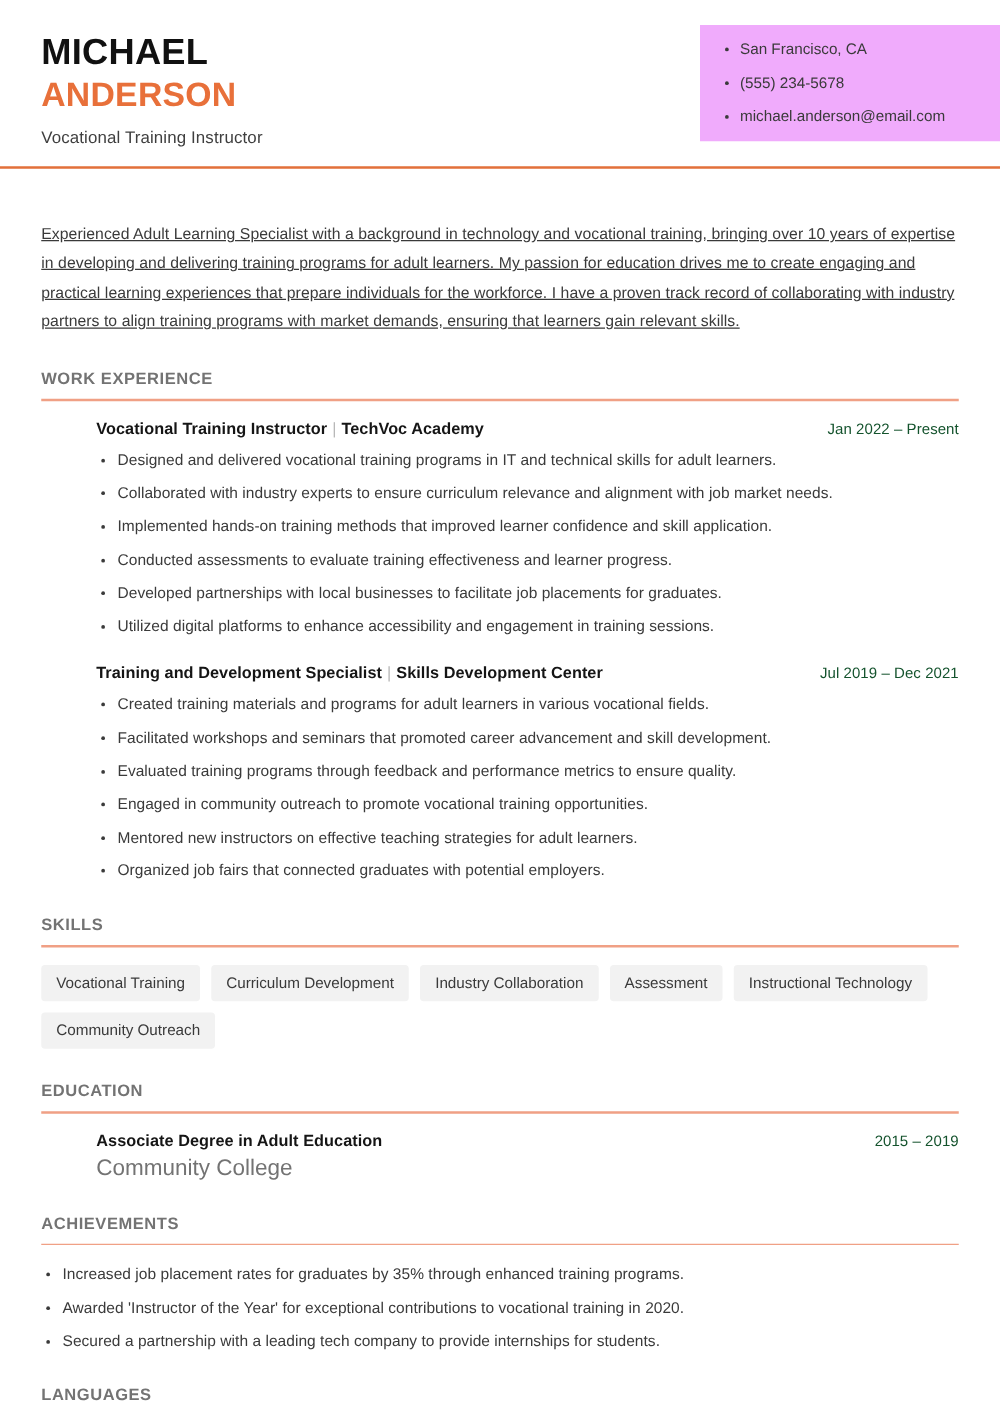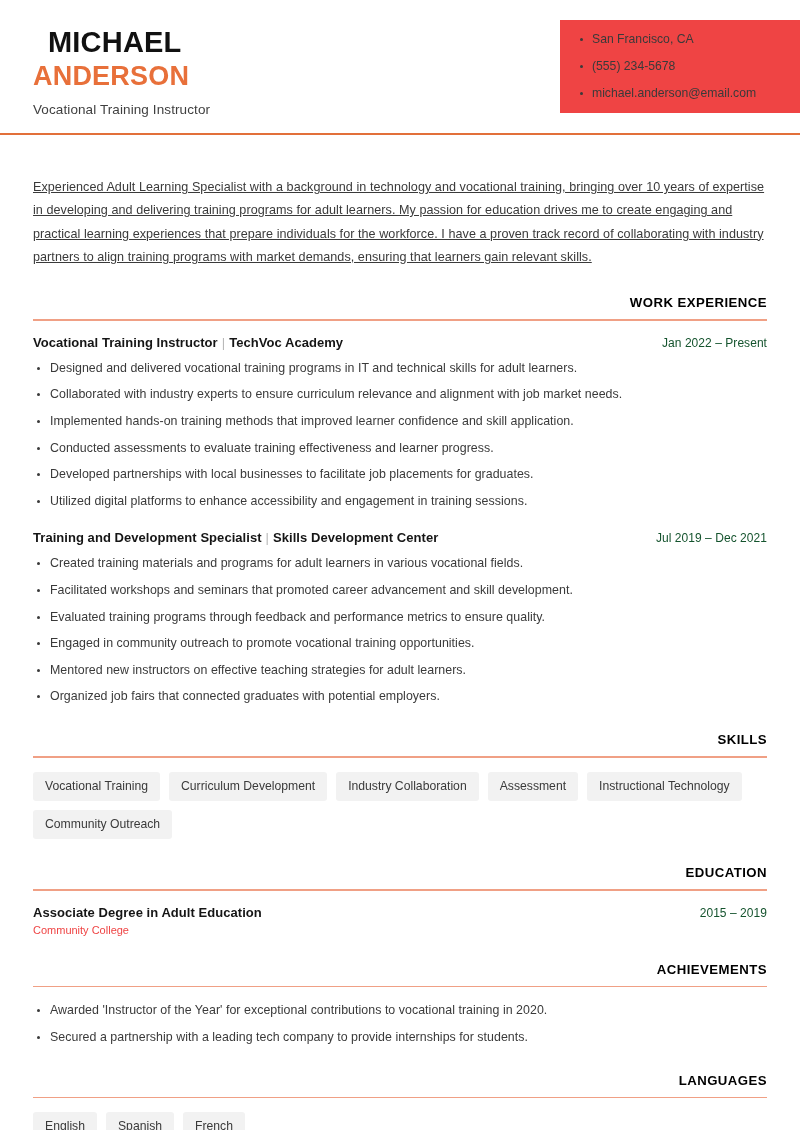--- a/index.html
+++ b/index.html
@@ -35,21 +35,20 @@
     top: 25px;
   }
 
   .name-first {
     font-size: 29px;
     font-weight: bold;
     letter-spacing: 0.2px;
     color: #111111;
     line-height: 1.22;
     text-transform: uppercase;
-    margin-left: 15px;
   }
 
   .name-last {
     font-size: 27px;
     font-weight: bold;
     letter-spacing: 0.2px;
     color: #e8703a;
     line-height: 1.22;
     text-transform: uppercase;
   }
@@ -60,21 +59,21 @@
     color: #3f3f3f;
     letter-spacing: 0.1px;
   }
 
   .contact-box {
     position: absolute;
     left: 560px;
     top: 20px;
     width: 240px;
     height: 93px;
-    background: #ef4444;
+    background: #f0abfc;
     padding: 12px 14px 12px 20px;
   }
 
   .contact-list {
     list-style: none;
   }
 
   .contact-item {
     position: relative;
     font-size: 12.2px;
@@ -119,35 +118,34 @@
     max-width: 736px;
     text-decoration: underline;
   }
 
   
   .section { margin-top: 26px; }
 
   .section-title {
     font-size: 13.2px;
     font-weight: bold;
-    color: #000000;
+    color: #737373;
     letter-spacing: 0.45px;
     text-transform: uppercase;
     margin-bottom: 9px;
-    text-align: right;
   }
 
   .section-rule {
     height: 1.6px;
     background: #f0a085;
     margin-bottom: 14px;
   }
 
   
-  .entry { margin-bottom: 20px; }
+  .entry { margin-bottom: 20px; margin-left: 44px; }
   .entry:last-child { margin-bottom: 0; }
 
   .entry-head {
     display: flex;
     align-items: baseline;
     justify-content: space-between;
     gap: 16px;
   }
 
   .entry-title {
@@ -164,22 +162,22 @@
   }
 
   .entry-date {
     font-size: 12px;
     color: #14532d;
     white-space: nowrap;
     letter-spacing: 0.05px;
   }
 
   .entry-sub {
-    font-size: 11px;
-    color: #ef4444;
+    font-size: 18px;
+    color: #737373;
     margin-top: 4px;
   }
 
   
   .bullets {
     list-style: none;
     margin-top: 9px;
   }
 
   .bullet {
@@ -310,20 +308,21 @@
           <div class="entry-date">2015 – 2019</div>
         </div>
         <div class="entry-sub">Community College</div>
       </div>
     </div>
 
     <div class="section">
       <div class="section-title">ACHIEVEMENTS</div>
       <div class="section-rule"></div>
       <ul class="bullets">
+        <li class="bullet">Increased job placement rates for graduates by 35% through enhanced training programs.</li>
         <li class="bullet">Awarded 'Instructor of the Year' for exceptional contributions to vocational training in 2020.</li>
         <li class="bullet">Secured a partnership with a leading tech company to provide internships for students.</li>
       </ul>
     </div>
 
     <div class="section">
       <div class="section-title">LANGUAGES</div>
       <div class="section-rule"></div>
       <div class="tags">
         <span class="tag">English</span>

